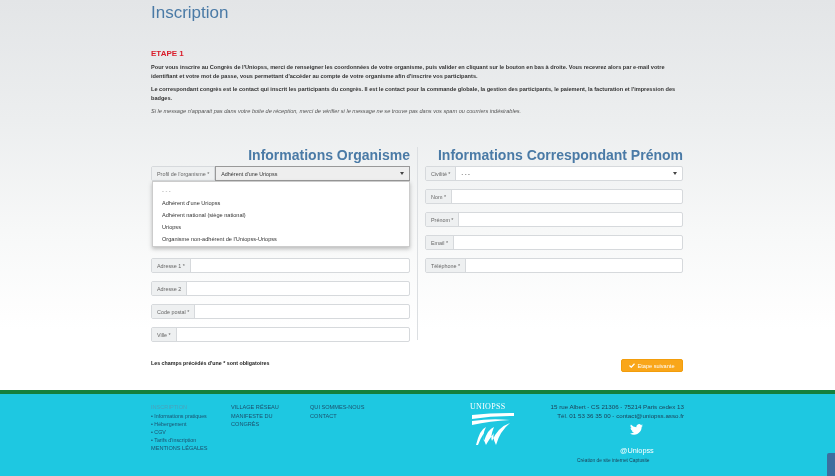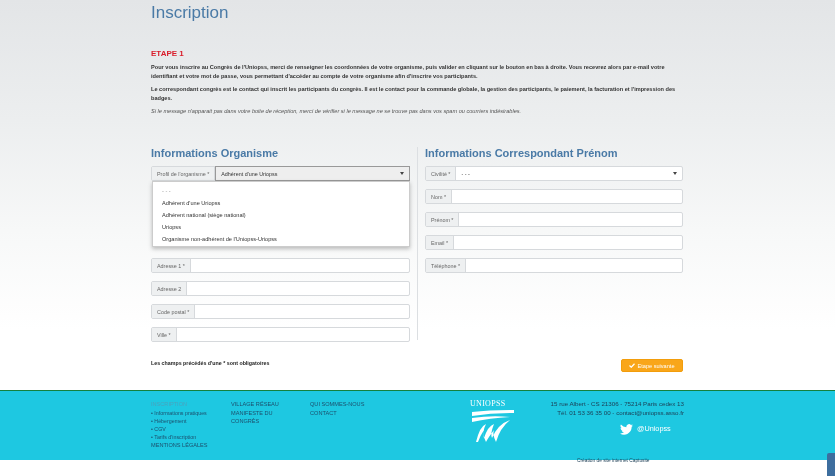--- a/index.html
+++ b/index.html
@@ -10,46 +10,46 @@
     position: relative;
     color: #333;
   }
   .container { position: absolute; left: 151px; width: 533px; top: 0; }
   .page-title { position: absolute; top: 3px; left: 0; font-size: 17px; color: #4a7aa6; font-weight: normal; }
   .step-title { position: absolute; top: 40px; left: 0; font-size: 8px; color: #d91c2a; font-weight: bold; margin-top: 9px; }
   .intro { position: absolute; top: 63px; left: 0; width: 540px; font-size: 5.6px; line-height: 9px; color: #333; font-weight: bold; }
   .intro p { margin-bottom: 4px; }
   .intro p.note { font-style: italic; font-weight: normal; color: #555; }
 
-  .col-title { position: absolute; font-size: 11px; font-weight: bold; color: #4a7aa6; text-align: left; }
+  .col-title { position: absolute; font-size: 14px; font-weight: bold; color: #4a7aa6; text-align: right; }
   .divider { position: absolute; left: 417px; top: 147px; width: 1px; height: 193px; background: #dcdfe2; }
 
   .field { position: absolute; height: 15px; display: flex; border: 1px solid #d6d9dc; border-radius: 2px; background: #fff; }
   .field .lbl { background: #eef0f1; border-right: 1px solid #d6d9dc; font-size: 5.4px; color: #666; padding: 0 5px; display: flex; align-items: center; white-space: nowrap; }
   .field .inp { flex: 1; border: none; background: transparent; font-size: 5.4px; color: #333; padding: 0 5px; display: flex; align-items: center; }
   .field .sel { flex: 1; display: flex; align-items: center; justify-content: space-between; padding: 0 5px; font-size: 5.4px; color: #333; }
   .field .sel.active { background: #eeeeee; border-left: 1px solid #9a9a9a; border: 1px solid #999; margin: -1px -1px -1px 0; }
   .caret { width: 0; height: 0; border-left: 2.5px solid transparent; border-right: 2.5px solid transparent; border-top: 3px solid #444; }
 
   .dropdown { position: absolute; left: 152px; top: 181px; width: 258px; height: 66px; background: #fff; border: 1px solid #ccc; box-shadow: 0 2px 4px rgba(0,0,0,0.25); padding-top: 3px; }
   .dropdown .opt { font-size: 5.6px; color: #333; padding: 0 9px; height: 12px; line-height: 12px; }
   .dropdown .opt.placeholder { color: #999; }
 
   .required-note { position: absolute; left: 151px; top: 360px; font-size: 5.3px; font-weight: bold; color: #222; }
   .next-btn { position: absolute; left: 621px; top: 359px; width: 62px; height: 13px; background: #f9a61a; border: 1px solid #f29d0c; border-radius: 2px; color: #fff; font-size: 5.6px; display: flex; align-items: center; justify-content: center; gap: 2px; }
 
-  footer { position: absolute; left: 0; top: 390px; width: 835px; height: 70px; background: #1ec8e1; border-top: 1px solid #15803d; }
+  footer { position: absolute; left: 0; top: 390px; width: 835px; height: 86px; background: #1ec8e1; border-top: 4px solid #15803d; }
   .fcol { position: absolute; top: 9px; font-size: 5.6px; line-height: 8.5px; color: #1c4f6d; }
   .fcol .head { color: #1c4f6d; }
   .fcol .muted { color: #4aa2bc; }
   .fcol .sub { font-size: 5.3px; line-height: 8px; color: #1c4f6d; }
   .logo { position: absolute; left: 470px; top: 8px; width: 48px; height: 46px; }
   .logo .ltext { font-family: "Liberation Serif", serif; font-size: 8px; color: #fff; letter-spacing: 0.3px; }
   .addr { position: absolute; left: 520px; top: 8px; width: 164px; text-align: right; font-size: 6.2px; line-height: 9.3px; color: #1c3d54; }
-  .twitter { position: absolute; left: 620px; top: 424px; display: flex; align-items: flex-start; gap: 4px; color: #fff; font-size: 7.3px; }
+  .twitter { position: absolute; left: 620px; top: 424px; display: flex; align-items: center; gap: 11px; color: #fff; font-size: 7.3px; flex-direction: column; }
   .credit { position: absolute; left: 577px; top: 458px; font-size: 4.8px; color: #1c3d54; }
   .corner { position: absolute; left: 827px; top: 453px; width: 8px; height: 23px; background: #3d6e9e; border-radius: 2px 0 0 0; }
 </style>
 </head>
 <body>
 
 <div class="container">
   <h1 class="page-title">Inscription</h1>
   <div class="step-title">ETAPE 1</div>
   <div class="intro">

